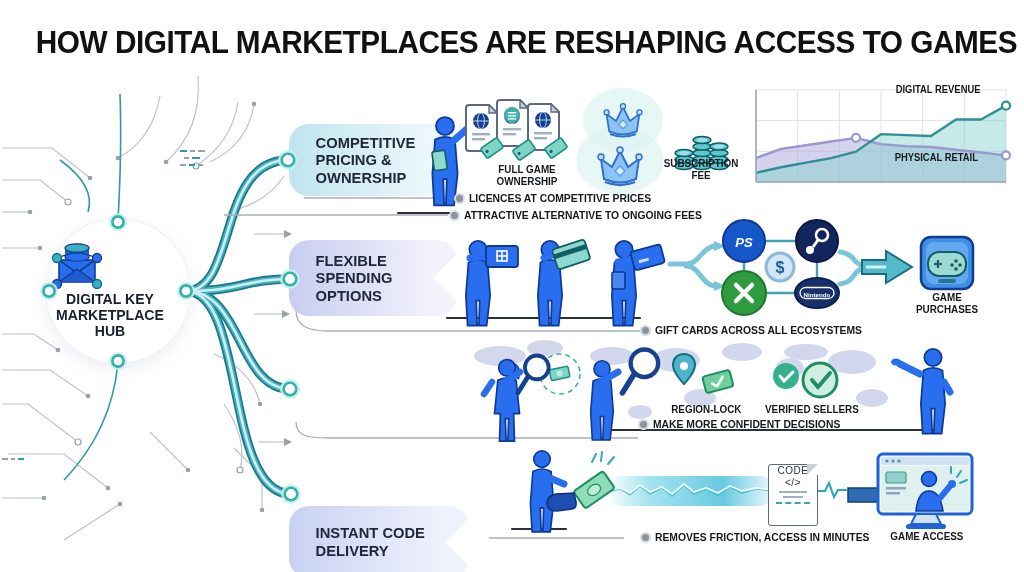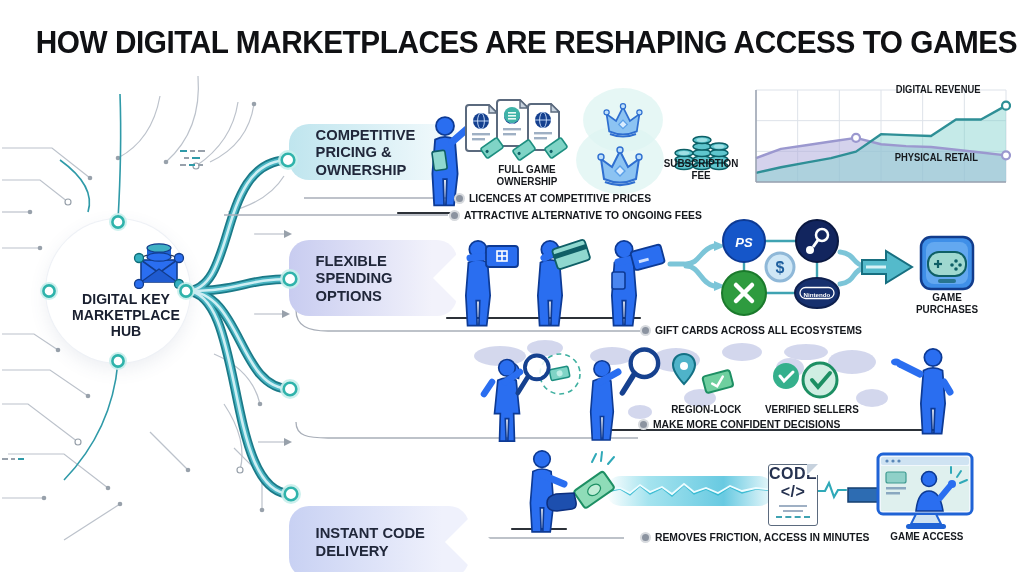--- a/index.html
+++ b/index.html
@@ -11,35 +11,35 @@
   
   #title{
     left:0;top:24px;width:1024px;text-align:center;z-index:6;
     font-size:32px;font-weight:800;color:#101114;letter-spacing:-.5px;
     transform:scaleX(.93);transform-origin:center;white-space:nowrap;
   }
   
   #hub{
     left:46px;top:219px;width:144px;height:144px;border-radius:50%;background:#fff;z-index:2;
     box-shadow:0 0 0 1px #eef1f6,0 6px 18px rgba(70,90,130,.10);
-    display:flex;flex-direction:column;align-items:flex-end;justify-content:center;gap:2px;
+    display:flex;flex-direction:column;align-items:flex-start;justify-content:center;gap:2px;
   }
   #hub-label{
     width:128px;text-align:center;font-size:14.5px;font-weight:800;color:#1a2030;line-height:1.12;
     transform:scaleX(.97);
   }
   
   .pill{z-index:2;border-radius:20px;display:flex;align-items:center;}
   .pill .notch{position:absolute;width:34px;height:34px;background:#fff;right:-17px;top:50%;
     transform:translateY(-50%) rotate(45deg);}
   .pill-label{
     position:relative;z-index:1;padding-left:28px;font-size:15.5px;font-weight:800;color:#20273a;
     line-height:1.14;transform:scaleX(.95);transform-origin:left center;
   }
-  #pill-1{left:289px;top:124px;width:172px;height:56px;background:linear-gradient(90deg,#bfe5ee,#eef8fb 85%);}
+  #pill-1{left:289px;top:124px;width:172px;height:72px;background:linear-gradient(90deg,#bfe5ee,#eef8fb 85%);}
   #pill-2{left:289px;top:240px;width:168px;height:76px;background:linear-gradient(90deg,#c8ccf0,#f2f2fb 85%);}
   #pill-3{left:289px;top:348px;width:176px;height:78px;background:linear-gradient(90deg,#a6dbd3,#eef8f6 85%);}
   #pill-4{left:289px;top:458px;width:180px;height:72px;background:linear-gradient(90deg,#c8d1f3,#eff1fc 85%);margin-top:48px;}
   
   .cap{z-index:5;text-align:center;font-weight:800;color:#15181d;font-size:10.5px;line-height:1.14;}
   .cap>span{display:inline-block;transform:scaleX(.94);}
   .bullet{z-index:5;display:flex;align-items:center;gap:6px;white-space:nowrap;}
   .bullet .dot{width:7px;height:7px;border-radius:50%;background:#8b93a0;box-shadow:0 0 0 2px #d7dade;flex:0 0 auto;}
   .bullet .btxt{display:inline-block;font-size:11px;font-weight:800;color:#15181d;transform:scaleX(.94);transform-origin:left center;}
   
@@ -47,21 +47,21 @@
   #chart .clabel{position:absolute;font-size:10px;font-weight:800;color:#15181d;transform:scaleX(.94);white-space:nowrap;}
   #clabel-digital{right:28px;top:-2px;}
   #clabel-physical{right:30px;top:66px;}
   
   #wave{left:606px;top:476px;width:168px;height:30px;z-index:2;border-radius:15px;
     background:linear-gradient(90deg,rgba(127,216,232,0) 0%,rgba(127,216,232,.7) 25%,rgba(88,196,222,.9) 70%,rgba(127,216,232,.12) 100%);}
   #code-doc{left:768px;top:464px;width:48px;height:60px;background:#fff;border:1.7px solid #5b6a7e;border-radius:3px;z-index:4;
     text-align:center;}
   #code-doc .fold{position:absolute;top:-1px;right:-1px;width:0;height:0;
     border-left:11px solid #c7d2de;border-top:11px solid #fff;transform:rotate(90deg);}
-  .code-line{font-size:16px;font-weight:700;color:#263250;line-height:1.15;letter-spacing:.5px;}
+  .code-line{font-size:10px;font-weight:400;color:#263250;line-height:1.15;letter-spacing:.5px;}
   .code-line:first-of-type{margin-top:7px;}
   #code-doc .dline{height:2px;background:#9fb0c4;margin:3px auto 0;width:58%;}
   #code-doc .dline.short{width:42%;}
   #code-doc .dashline{margin:4px auto 0;width:70%;border-top:2px dashed #3fa3b2;}
   svg{display:block;}
   .layer{position:absolute;inset:0;width:1024px;height:572px;pointer-events:none;}
   #bg{z-index:1;} #icons{z-index:3;}
 </style>
 </head>
 <body>

